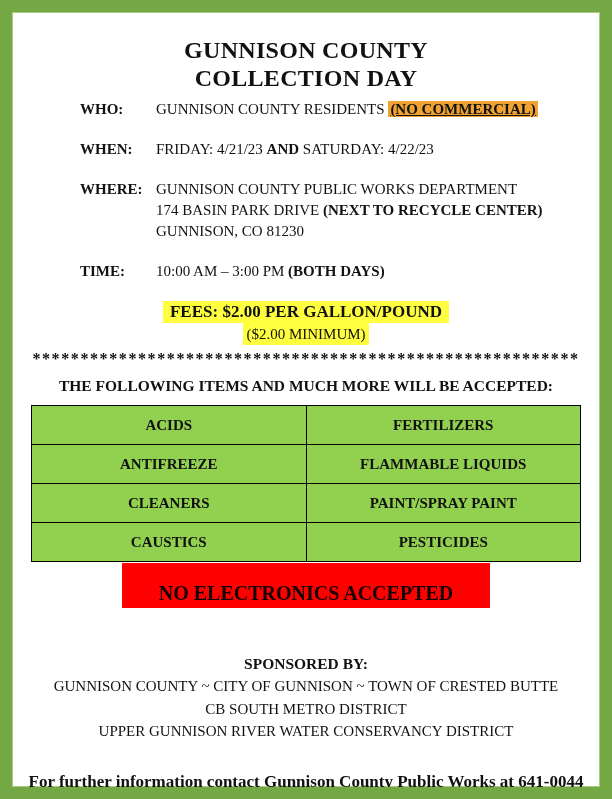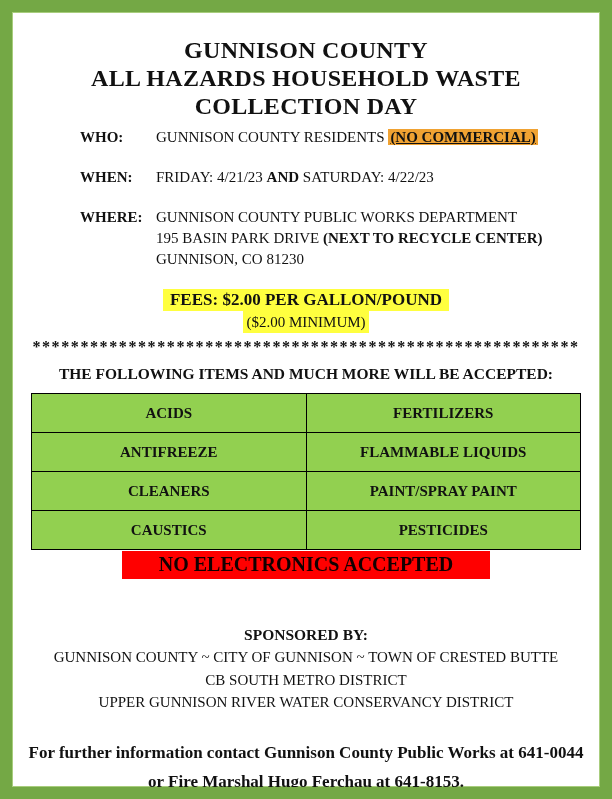--- a/index.html
+++ b/index.html
@@ -58,62 +58,65 @@
     background:var(--table-green);
     text-align:center;
     font-weight:bold;font-size:15px;
     height:39px;padding:0 4px;
   }
   .no-electronics{
     display:block;width:368px;margin:1px auto 0;
     background:var(--alert-red);
     color:#120000;
     text-align:center;font-weight:bold;font-size:20px;
-    padding:2px 0 3px;
+    padding:19px 0 3px;
   }
   .sponsors{margin-top:44px;text-align:center;}
   .sponsors-heading{font-weight:bold;font-size:15.5px;line-height:23px;}
   .sponsor-line{font-size:15px;line-height:22.5px;}
   .contact{
     margin:24px auto 0;width:560px;
     text-align:center;font-weight:bold;font-size:17px;line-height:29px;
   }
 </style>
 </head>
 <body>
 
 <div class="page">
 
   <div class="title">
     <div>GUNNISON COUNTY</div>
-    <div>ALL HAZARDS HOUSEHOLD WASTE</div>
     <div>COLLECTION DAY</div>
   </div>
 
   <div class="details">
 
     <div class="detail-row">
       <span class="detail-label">WHO:</span>
       <span class="detail-content"><span>GUNNISON COUNTY RESIDENTS </span><span class="hl-orange">(NO COMMERCIAL)</span></span>
     </div>
 
     <div class="detail-row">
       <span class="detail-label">WHEN:</span>
       <span class="detail-content"><span>FRIDAY: 4/21/23 </span><span class="bold">AND</span><span> SATURDAY: 4/22/23</span></span>
     </div>
 
     <div class="detail-row">
       <span class="detail-label">WHERE:</span>
       <span class="detail-content">
         <div>GUNNISON COUNTY PUBLIC WORKS DEPARTMENT</div>
-        <div><span>195 BASIN PARK DRIVE </span><span class="bold">(NEXT TO RECYCLE CENTER)</span></div>
+        <div><span>174 BASIN PARK DRIVE </span><span class="bold">(NEXT TO RECYCLE CENTER)</span></div>
         <div>GUNNISON, CO 81230</div>
       </span>
     </div>
 
+    <div class="detail-row">
+      <span class="detail-label">TIME:</span>
+      <span class="detail-content"><span>10:00 AM – 3:00 PM </span><span class="bold">(BOTH DAYS)</span></span>
+    </div>
 
   </div>
 
   <div class="fees">
     <span class="fees-line1">FEES: $2.00 PER GALLON/POUND</span><br>
     <span class="fees-line2">($2.00 MINIMUM)</span>
   </div>
 
   <div class="separator">*********************************************************</div>
 

